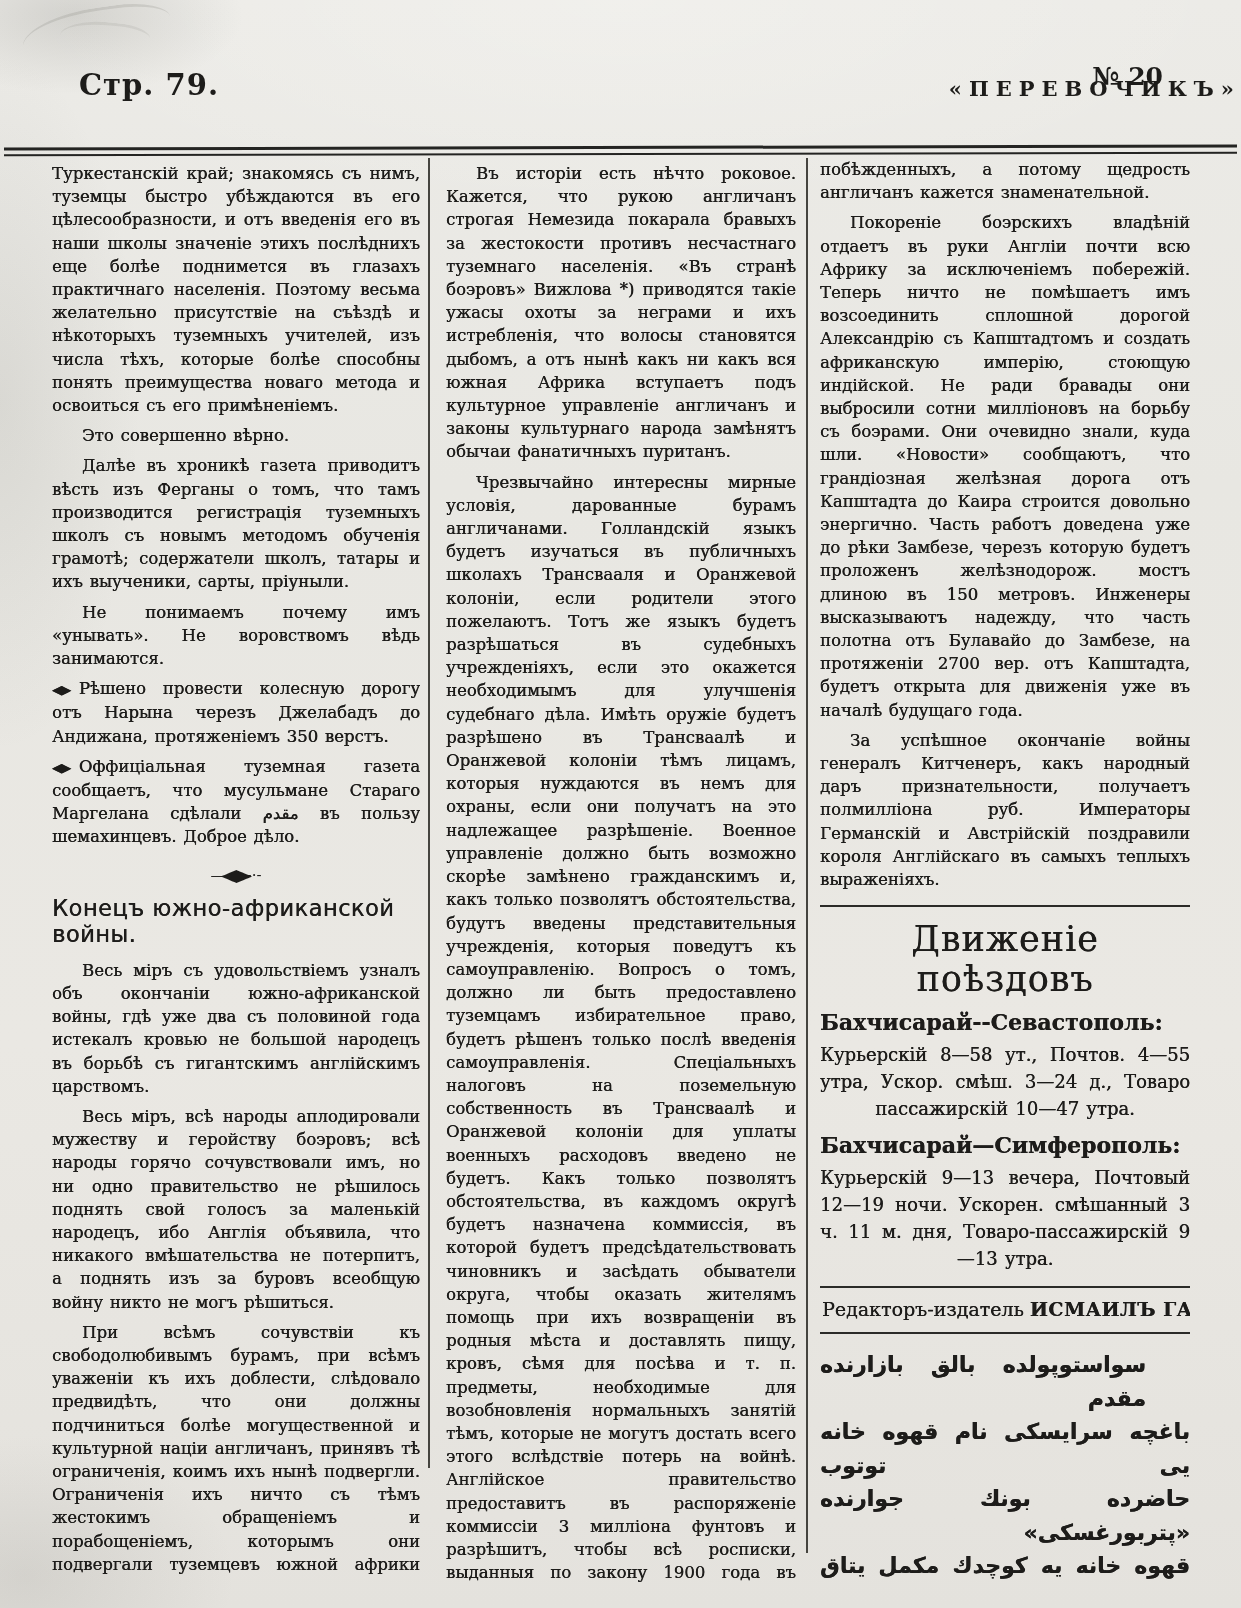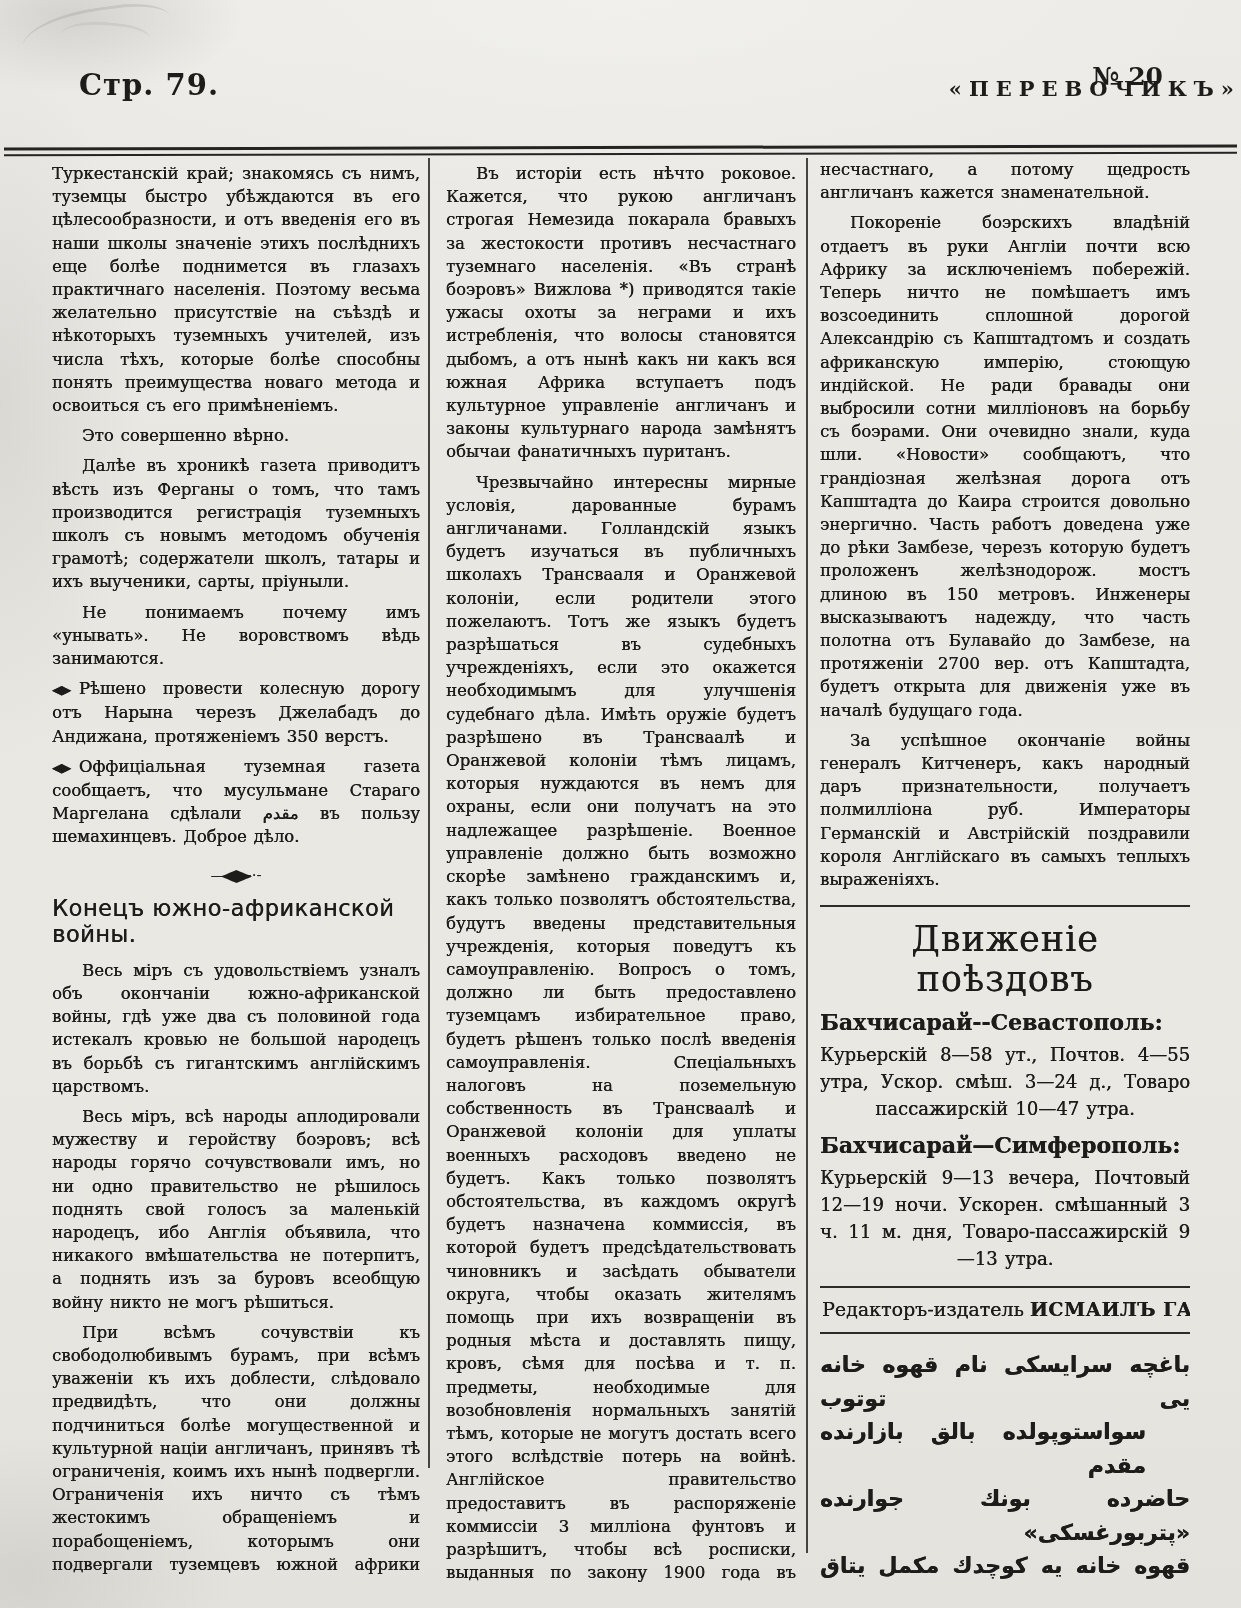--- a/index.html
+++ b/index.html
@@ -130,39 +130,39 @@
     <p>При всѣмъ сочувствіи къ свободолюбивымъ бурамъ, при всѣмъ уваженіи къ ихъ доблести, слѣдовало предвидѣть, что они должны подчиниться болѣе могущественной и культурной націи англичанъ, принявъ тѣ ограниченія, коимъ ихъ нынѣ подвергли. Ограниченія ихъ ничто съ тѣмъ жестокимъ обращеніемъ и порабощеніемъ, которымъ они подвергали туземцевъ южной африки занимая ихъ земли и изгоняя изъ ихъ пепелищъ какъ дикихъ звѣрей, виновныхъ лишь въ томъ, что Провиденіе надѣлило ихъ плодородной землей. Теперь въ свою очередь англичане обрушились на боэровъ, возбужденные золотыми россыпями и алмазными копями страны.</p>
   </section>
 
   <section class="col col-mid">
     <p>Въ исторіи есть нѣчто роковое. Кажется, что рукою англичанъ строгая Немезида покарала бравыхъ за жестокости противъ несчастнаго туземнаго населенія. «Въ странѣ боэровъ» Вижлова *) приводятся такіе ужасы охоты за неграми и ихъ истребленія, что волосы становятся дыбомъ, а отъ нынѣ какъ ни какъ вся южная Африка вступаетъ подъ культурное управленіе англичанъ и законы культурнаго народа замѣнятъ обычаи фанатичныхъ пуританъ.</p>
     <p>Чрезвычайно интересны мирные условія, дарованные бурамъ англичанами. Голландскій языкъ будетъ изучаться въ публичныхъ школахъ Трансвааля и Оранжевой колоніи, если родители этого пожелаютъ. Тотъ же языкъ будетъ разрѣшаться въ судебныхъ учрежденіяхъ, если это окажется необходимымъ для улучшенія судебнаго дѣла. Имѣть оружіе будетъ разрѣшено въ Трансваалѣ и Оранжевой колоніи тѣмъ лицамъ, которыя нуждаются въ немъ для охраны, если они получатъ на это надлежащее разрѣшеніе. Военное управленіе должно быть возможно скорѣе замѣнено гражданскимъ и, какъ только позволятъ обстоятельства, будутъ введены представительныя учрежденія, которыя поведутъ къ самоуправленію. Вопросъ о томъ, должно ли быть предоставлено туземцамъ избирательное право, будетъ рѣшенъ только послѣ введенія самоуправленія. Спеціальныхъ налоговъ на поземельную собственность въ Трансваалѣ и Оранжевой колоніи для уплаты военныхъ расходовъ введено не будетъ. Какъ только позволятъ обстоятельства, въ каждомъ округѣ будетъ назначена коммиссія, въ которой будетъ предсѣдательствовать чиновникъ и засѣдать обыватели округа, чтобы оказать жителямъ помощь при ихъ возвращеніи въ родныя мѣста и доставлять пищу, кровъ, сѣмя для посѣва и т. п. предметы, необходимые для возобновленія нормальныхъ занятій тѣмъ, которые не могутъ достать всего этого вслѣдствіе потерь на войнѣ. Англійское правительство предоставитъ въ распоряженіе коммиссіи 3 милліона фунтовъ и разрѣшитъ, чтобы всѣ росписки, выданныя по закону 1900 года въ южно африканской республикѣ, и квитанціи, выданныя офицерами или по ихъ приказу, были переданы юридической коммиссіи.</p>
 
   </section>
 
   <section class="col col-right">
-    <p class="noindent">несчастнаго, а потому щедрость англичанъ кажется знаменательной.</p>
+    <p class="noindent">побѣжденныхъ, а потому щедрость англичанъ кажется знаменательной.</p>
     <p>Покореніе боэрскихъ владѣній отдаетъ въ руки Англіи почти всю Африку за исключеніемъ побережій. Теперь ничто не помѣшаетъ имъ возсоединить сплошной дорогой Александрію съ Капштадтомъ и создать африканскую имперію, стоющую индійской. Не ради бравады они выбросили сотни милліоновъ на борьбу съ боэрами. Они очевидно знали, куда шли. «Новости» сообщаютъ, что грандіозная желѣзная дорога отъ Капштадта до Каира строится довольно энергично. Часть работъ доведена уже до рѣки Замбезе, черезъ которую будетъ проложенъ желѣзнодорож. мостъ длиною въ 150 метровъ. Инженеры высказываютъ надежду, что часть полотна отъ Булавайо до Замбезе, на протяженіи 2700 вер. отъ Капштадта, будетъ открыта для движенія уже въ началѣ будущаго года.</p>
     <p>За успѣшное окончаніе войны генералъ Китченеръ, какъ народный даръ признательности, получаетъ полмилліона руб. Императоры Германскій и Австрійскій поздравили короля Англійскаго въ самыхъ теплыхъ выраженіяхъ.</p>
 
     <div class="hr"></div>
     <h2 class="trains-title">Движеніе поѣздовъ</h2>
     <h3 class="route-title">Бахчисарай--Севастополь:</h3>
     <p class="schedule">Курьерскій 8—58 ут., Почтов. 4—55 утра, Ускор. смѣш. 3—24 д., Товаро пассажирскій 10—47 утра.</p>
     <h3 class="route-title">Бахчисарай—Симферополь:</h3>
     <p class="schedule">Курьерскій 9—13 вечера, Почтовый 12—19 ночи. Ускорен. смѣшанный 3 ч. 11 м. дня, Товаро-пассажирскій 9—13 утра.</p>
 
     <div class="editor-row">
       <span>Редакторъ-издатель</span>
       <span class="editor-name">ИСМАИЛЪ ГАСПРИНСКІЙ</span>
     </div>
 
     <div class="arabic" dir="rtl">
+      <div class="ar-line first">سواستوپولده بالق بازارنده مقدم</div>
       <div class="ar-line">باغچه سرايسكى نام قهوه خانه يى توتوب</div>
-      <div class="ar-line first">سواستوپولده بالق بازارنده مقدم</div>
       <div class="ar-line">حاضرده بونك جوارنده «پتربورغسكى»</div>
       <div class="ar-line">قهوه خانه يه كوچدك مكمل يتاق اوطه لرى</div>
 
     </div>
 
   </section>
 
 </div>
 
 </body></html>

